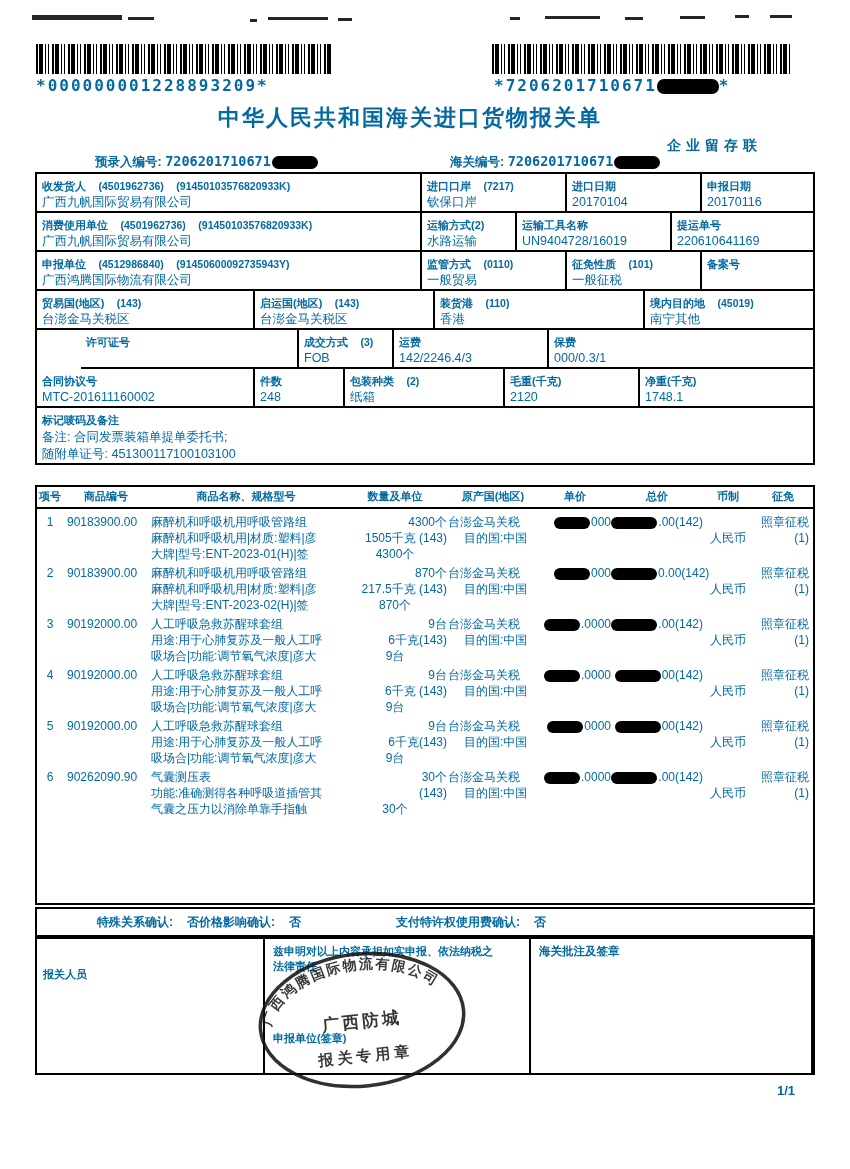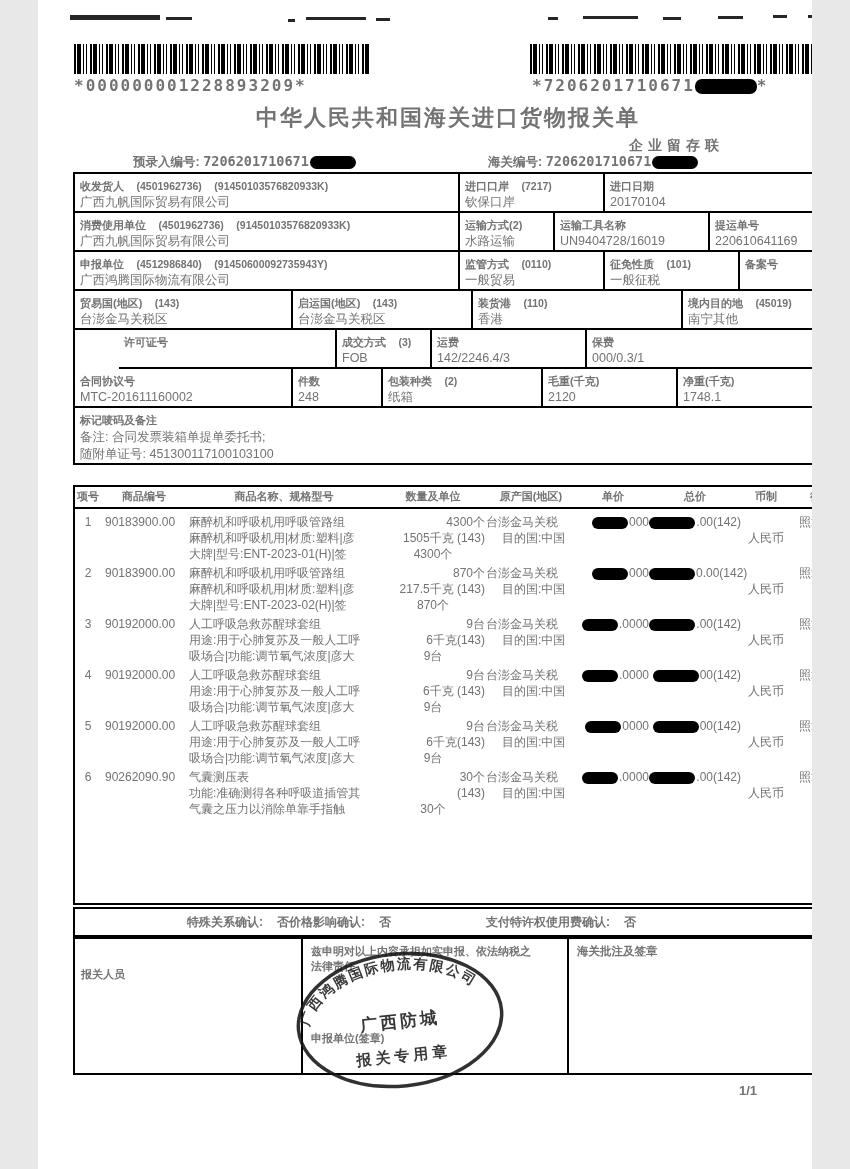--- a/index.html
+++ b/index.html
@@ -1,17 +1,17 @@
 <!DOCTYPE html>
 <html><head>
 <meta charset="utf-8">
 <style>
   html,body{margin:0;padding:0;background:#e8e8e8;}
-  .page{width:774px;height:1169px;position:relative;background:#ffffff;margin:0 auto;
-        color:#737373;font-family:"Liberation Sans","DejaVu Sans",sans-serif;overflow:hidden;}
+  .page{width:850px;height:1169px;position:relative;background:#ffffff;margin:0 auto;
+        color:#0369a1;font-family:"Liberation Sans","DejaVu Sans",sans-serif;overflow:hidden;}
   
   .artifact{position:absolute;background:#000;opacity:.85;}
   
   .barcode{position:absolute;height:30px;background:repeating-linear-gradient(90deg,
       #000 0,#000 2px,#fff 2px,#fff 3px,#000 3px,#000 7px,#fff 7px,#fff 9px,
       #000 9px,#000 10px,#fff 10px,#fff 12px,#000 12px,#000 13px,#fff 13px,#fff 16px);}
   .bc-num{position:absolute;font-family:"DejaVu Sans Mono",monospace;font-size:16px;
       font-weight:bold;letter-spacing:2px;white-space:nowrap;}
   .redact{display:inline-block;background:#000;border-radius:7px;vertical-align:middle;}
   .r-hdr{width:46px;height:13px;margin-left:1px;}
@@ -63,21 +63,21 @@
   .c.origin .ind{padding-left:16px;}
   .c.unit{text-align:right;}
   .c.total{text-align:right;}
   .c.curr{text-align:center;}
   .c.duty{text-align:right;padding-right:4px;}
   
   .confirm{position:absolute;left:35px;top:907px;width:780px;height:30px;border:2px solid #000;
       box-sizing:border-box;display:flex;align-items:center;font-size:12px;}
   .confirm b{font-weight:bold;}
   .confirm .v{margin-left:14px;font-weight:bold;}
-  .cf1{margin-left:112px;}.cf2{}.cf3{margin-left:95px;}
+  .cf1{margin-left:60px;}.cf2{}.cf3{margin-left:95px;}
   
   .bottom{position:absolute;left:35px;top:937px;width:780px;height:138px;border:2px solid #000;
       box-sizing:border-box;display:grid;grid-template-columns:228px 266px auto;}
   .bcol{border-right:2px solid #000;position:relative;box-sizing:border-box;}
   .bcol:last-child{border-right:none;}
   .bl-top{height:70px;border-bottom:2px solid #000;box-sizing:border-box;padding:3px 6px;position:relative;}
   .bl-bot{padding:3px 6px;position:relative;height:64px;}
   .blabel{font-size:11px;font-weight:bold;}
   .blabel2{font-size:11px;font-weight:bold;margin-left:46px;}
   .clerkno{position:absolute;left:6px;bottom:3px;font-size:13px;font-family:"DejaVu Sans Mono",monospace;}
@@ -133,20 +133,24 @@
       </div>
       <div class="fc">
         <span class="flabel">进口口岸</span>
         <span class="fcode">(7217)</span>
         <div class="fval">钦保口岸</div>
       </div>
       <div class="fc">
         <span class="flabel">进口日期</span>
         <div class="fval">20170104</div>
       </div>
+      <div class="fc">
+        <span class="flabel">申报日期</span>
+        <div class="fval">20170116</div>
+      </div>
     </div>
     <div class="frow rowB">
       <div class="fc">
         <span class="flabel">消费使用单位</span>
         <span class="fcode">(4501962736)</span>
         <span class="fcode">(91450103576820933K)</span>
         <div class="fval">广西九帆国际贸易有限公司</div>
       </div>
       <div class="fc">
         <span class="flabel">运输方式(2)</span>

